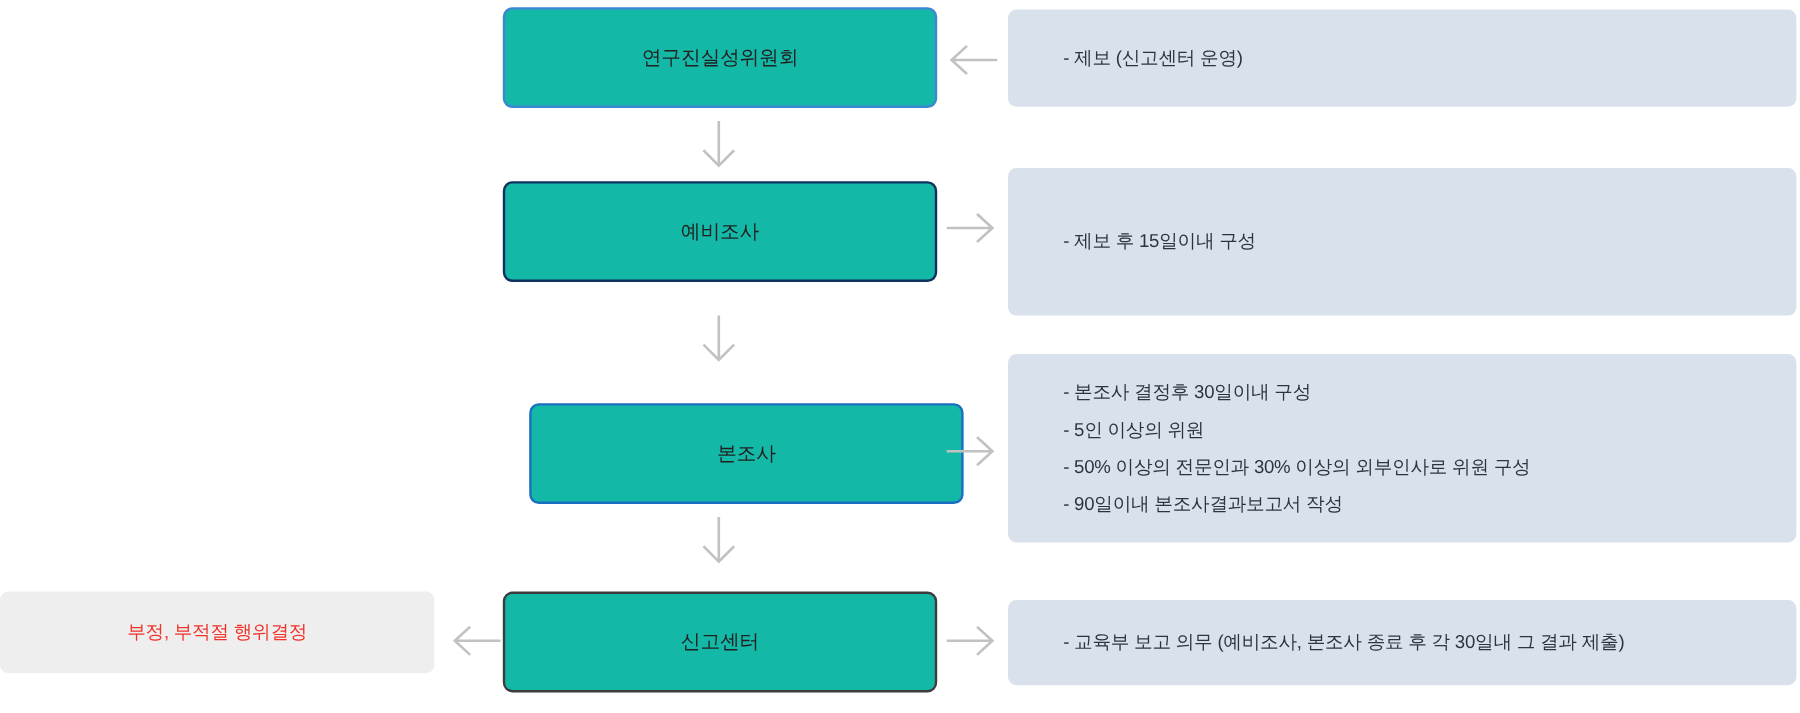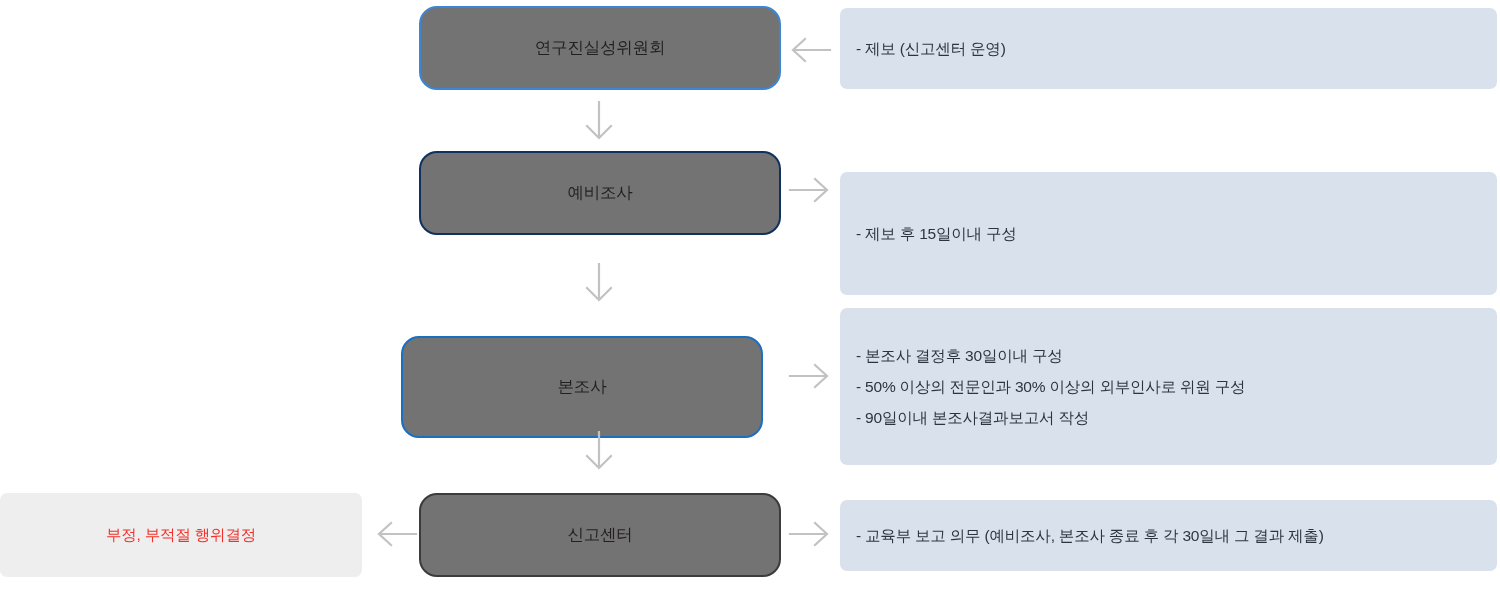--- a/index.html
+++ b/index.html
@@ -17,68 +17,68 @@
 
   .stage {
     position: absolute;
     inset: 0;
   }
 
   
   .node {
     position: absolute;
     box-sizing: border-box;
-    background: #737373;
-    border-radius: 18px;
+    background: #14b8a6;
+    border-radius: 8px;
     display: flex;
     align-items: center;
     justify-content: center;
     color: #231f20;
     font-size: 16.5px;
     letter-spacing: -0.2px;
   }
   .node-1 { left: 419px; top: 6px;   width: 362px; height: 84px;  border: 2.5px solid #3b87d4; }
   .node-2 { left: 419px; top: 151px; width: 362px; height: 84px;  border: 2.5px solid #10315e; font-family: Liberation Serif, serif; }
-  .node-3 { left: 401px; top: 336px; width: 362px; height: 102px;  border: 2.5px solid #1a6fc0; }
+  .node-3 { left: 441px; top: 336px; width: 362px; height: 84px;  border: 2.5px solid #1a6fc0; }
   .node-4 { left: 419px; top: 493px; width: 362px; height: 84px;  border: 2.5px solid #3c3c3c; }
 
   
   .outcome {
     position: absolute;
     left: 0px;
     top: 493px;
     width: 362px;
-    height: 84px;
+    height: 68px;
     box-sizing: border-box;
     background: #eeeeee;
     border-radius: 7px;
     display: flex;
     align-items: center;
     justify-content: center;
     color: #f0322b;
     font-size: 15.5px;
     letter-spacing: -0.2px;
   }
 
   
   .panel {
     position: absolute;
     left: 840px;
     width: 657px;
     box-sizing: border-box;
     background: #d9e2ec;
     border-radius: 7px;
-    padding: 0 0 0 16px;
+    padding: 0 0 0 46px;
     display: flex;
     flex-direction: column;
     justify-content: center;
   }
   .panel-1 { top: 8px;   height: 81px; }
-  .panel-2 { top: 140px; height: 123px; margin-top: 32px; }
-  .panel-3 { top: 308px; height: 157px; }
+  .panel-2 { top: 140px; height: 123px; }
+  .panel-3 { top: 295px; height: 157px; }
   .panel-4 { top: 500px; height: 71px; }
 
   .panel-line {
     color: #2c3440;
     font-size: 15.5px;
     line-height: 31px;
     white-space: nowrap;
     letter-spacing: -0.2px;
   }
 
@@ -128,20 +128,21 @@
   <div class="panel panel-1">
     <div class="panel-line">- 제보 (신고센터 운영)</div>
   </div>
 
   <div class="panel panel-2">
     <div class="panel-line">- 제보 후 15일이내 구성</div>
   </div>
 
   <div class="panel panel-3">
     <div class="panel-line">- 본조사 결정후 30일이내 구성</div>
+    <div class="panel-line">- 5인 이상의 위원</div>
     <div class="panel-line">- 50% 이상의 전문인과 30% 이상의 외부인사로 위원 구성</div>
     <div class="panel-line">- 90일이내 본조사결과보고서 작성</div>
   </div>
 
   <div class="panel panel-4">
     <div class="panel-line">- 교육부 보고 의무 (예비조사, 본조사 종료 후 각 30일내 그 결과 제출)</div>
   </div>
 
   <div class="arrow arrow-down-1">
     <svg width="46" height="42" viewBox="0 0 46 42">

